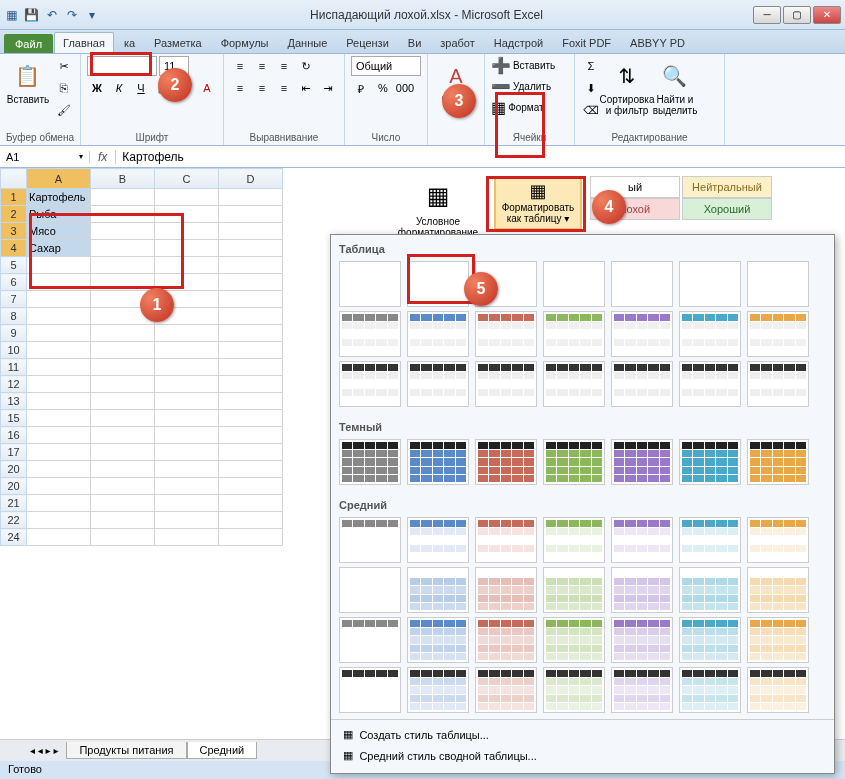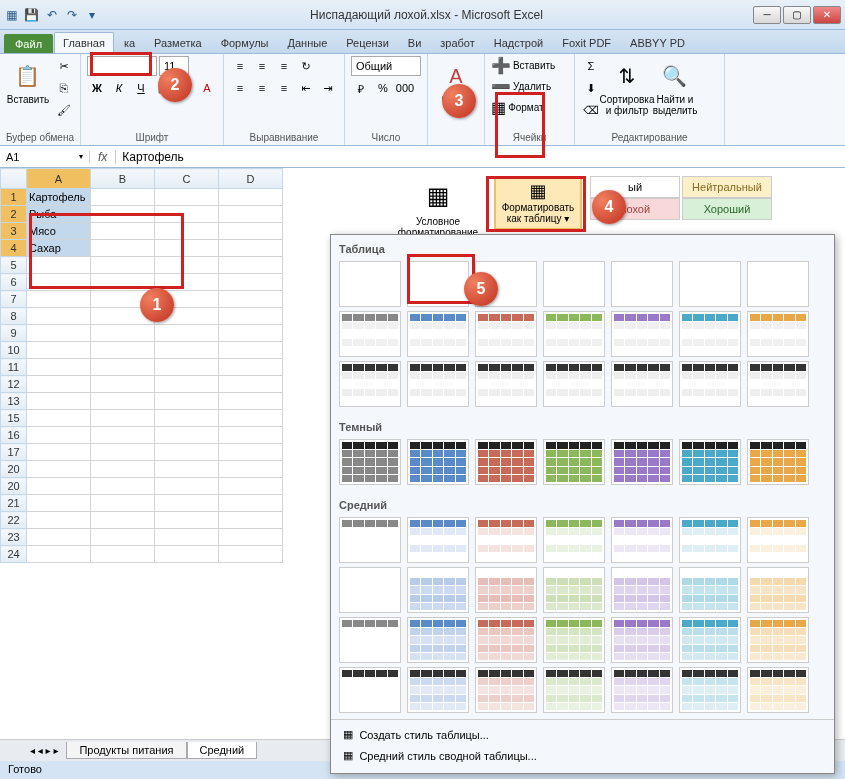--- a/index.html
+++ b/index.html
@@ -378,27 +378,20 @@
           <td class=""></td>
         </tr>
         <tr>
           <th class="rowh ">22</th>
           <td class=""></td>
           <td class=""></td>
           <td class=""></td>
           <td class=""></td>
         </tr>
         <tr>
-          <th class="rowh ">23</th>
-          <td class=""></td>
-          <td class=""></td>
-          <td class=""></td>
-          <td class=""></td>
-        </tr>
-        <tr>
           <th class="rowh ">24</th>
           <td class=""></td>
           <td class=""></td>
           <td class=""></td>
           <td class=""></td>
         </tr>
       </tbody>
     </table>
 </div>
 

